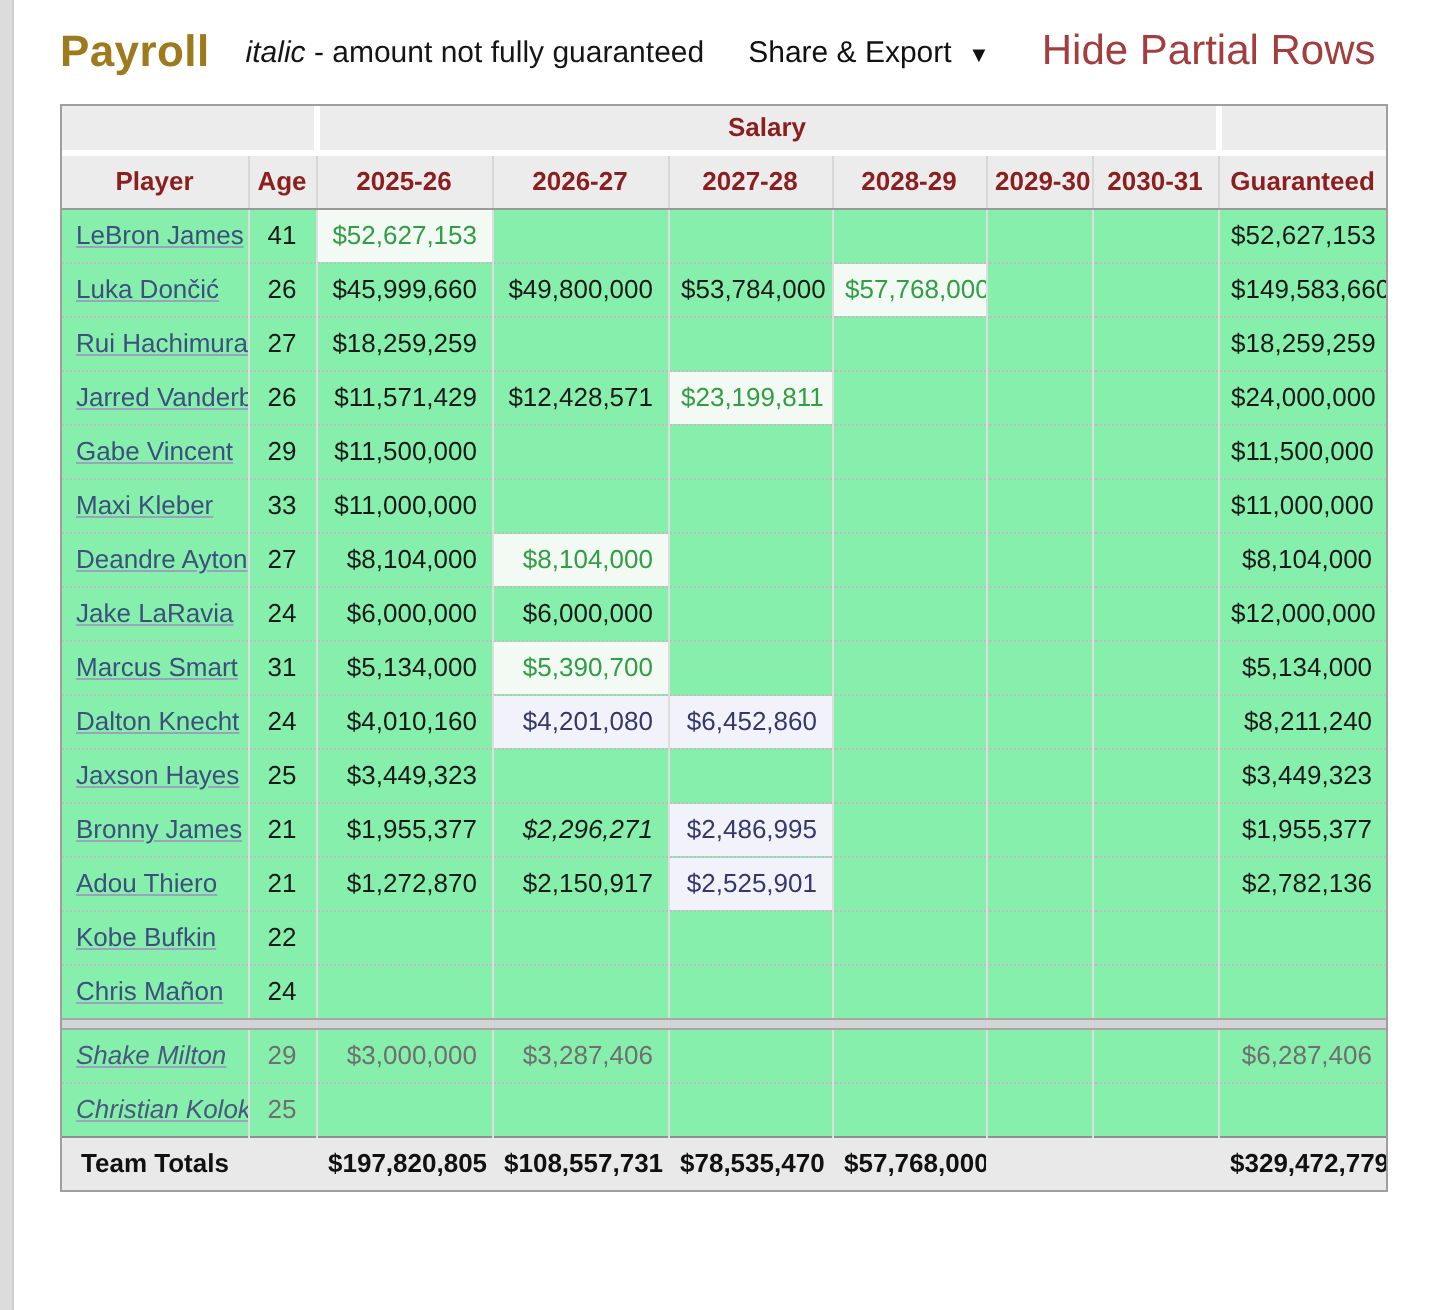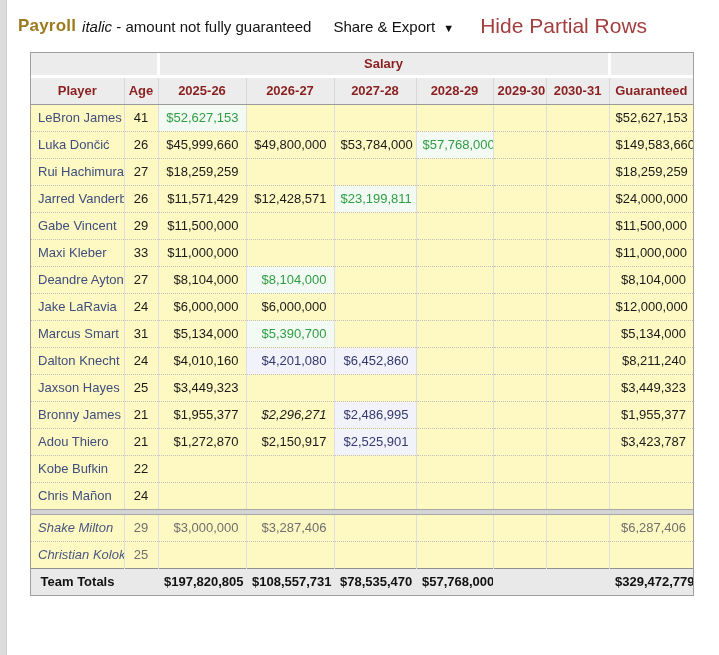--- a/index.html
+++ b/index.html
@@ -8,49 +8,49 @@
     width:719px; height:655px; overflow:hidden;
     background:#ffffff;
     font-family:"Liberation Sans", sans-serif;
     color:#1a1a1a;
   }
   .left-strip { position:absolute; left:0; top:0; width:7px; height:655px; background:#dcdcdc; border-right:1px solid #cfcfcf; }
   .content { margin-left:8px; padding:9px 10px 0 10px; }
 
   
   .toolbar { display:flex; align-items:center; height:34px; }
-  .page-title { color:#9d7a1e; font-size:17px; font-weight:bold; margin:0; letter-spacing:0.2px; }
+  .page-title { color:#9d7a1e; font-size:22px; font-weight:bold; margin:12px; letter-spacing:0.2px; }
   .legend { margin-left:6px; font-size:15px; color:#151515; }
   .legend .it { font-style:italic; }
   .share-btn { margin-left:22px; font-size:15px; color:#111; cursor:pointer; white-space:nowrap; }
   .share-btn .caret { font-size:11px; margin-left:4px; }
   .hide-partial-btn { margin-left:26px; font-size:21px; color:#a33e3e; cursor:pointer; white-space:nowrap; }
 
   
-  .table-wrap { margin:9px 0 0 12px; width:664px; border:1px solid #9f9f9f; background:#fef9c3; }
+  .table-wrap { margin:9px 0 0 12px; width:664px; border:1px solid #9f9f9f; background:#86efac; }
   table { border-collapse:collapse; table-layout:fixed; width:662px; font-size:13px; }
   th, td { padding:5px 6px; line-height:16px; overflow:hidden; white-space:nowrap; }
 
   .group-row th {
     background:#ececec; color:#8b1f1f; font-weight:bold; text-align:center;
     padding:3px 6px; border-bottom:3px solid #fff; font-size:13px;
   }
   .group-row th.salary-span { border-left:3px solid #fff; border-right:3px solid #fff; }
 
   .cols-row th {
     background:#ececec; color:#8b1f1f; font-weight:bold; text-align:center;
     border-bottom:1px solid #9a9a9a; padding:5px 4px;
   }
   .cols-row th + th { border-left:1px solid #d8d8d8; }
 
   tbody td + td { border-left:1px solid #dedede; }
   tbody tr + tr td { border-top:1px dotted #bfbfbf; }
 
   td.player-cell { text-align:left; padding-left:7px; }
-  a.player-link { color:#3e4e7e; text-decoration-color:#99a3bd; cursor:pointer; }
+  a.player-link { color:#3e4e7e; text-decoration:underline; text-decoration-color:#99a3bd; cursor:pointer; }
   td.age-cell { text-align:center; }
   td.num { text-align:right; padding-right:7px; }
 
   td.green { color:#2f9e44; background:#f3f9f3; }
   td.navy  { color:#34386e; background:#f2f3fa; }
   td.ital  { font-style:italic; }
   tr.partial td { color:#6f6f6f; }
   tr.partial a.player-link { font-style:italic; color:#4a5880; }
 
   .section-sep { height:6px; background:#d4d4d4; border-top:1px solid #a8a8a8; border-bottom:1px solid #a8a8a8; }
@@ -244,21 +244,21 @@
           </tr>
           <tr>
             <td class="player-cell"><a class="player-link">Adou Thiero</a></td>
             <td class="age-cell">21</td>
             <td class="num">$1,272,870</td>
             <td class="num">$2,150,917</td>
             <td class="num navy">$2,525,901</td>
             <td class="num"></td>
             <td class="num"></td>
             <td class="num"></td>
-            <td class="num">$3,423,787</td>
+            <td class="num">$2,782,136</td>
           </tr>
           <tr>
             <td class="player-cell"><a class="player-link">Kobe Bufkin</a></td>
             <td class="age-cell">22</td>
             <td class="num"></td>
             <td class="num"></td>
             <td class="num"></td>
             <td class="num"></td>
             <td class="num"></td>
             <td class="num"></td>

